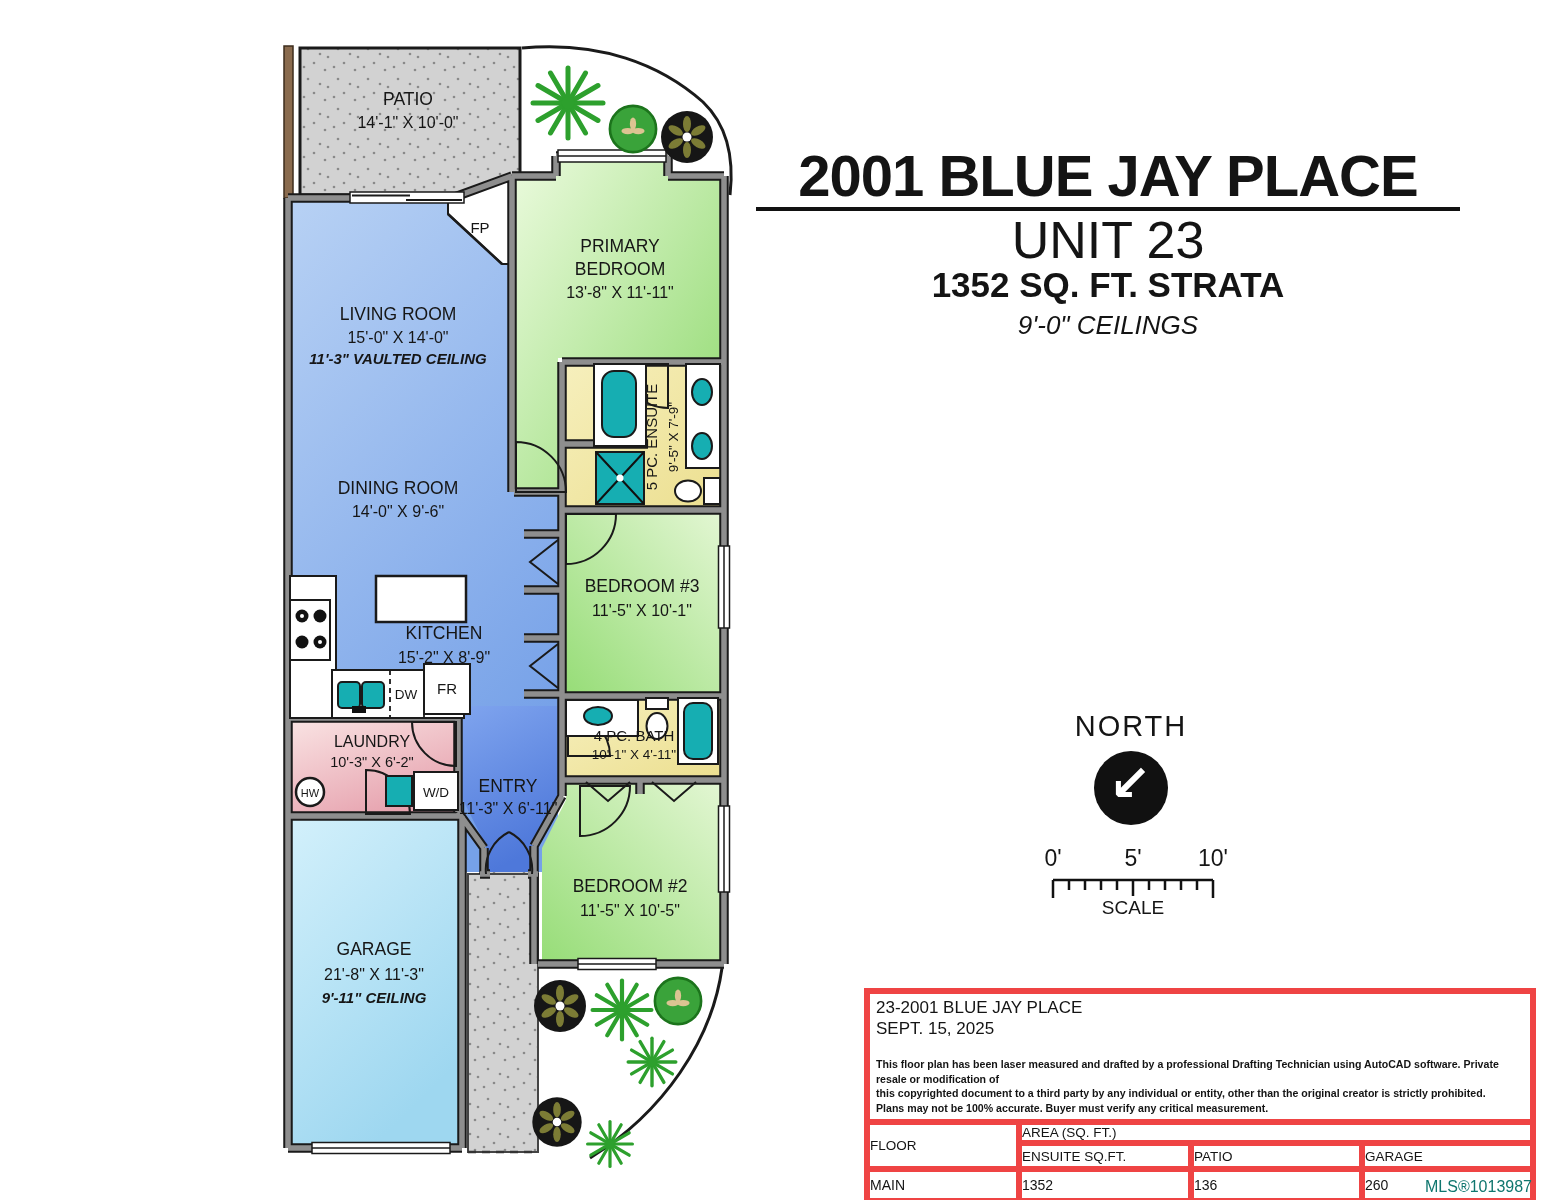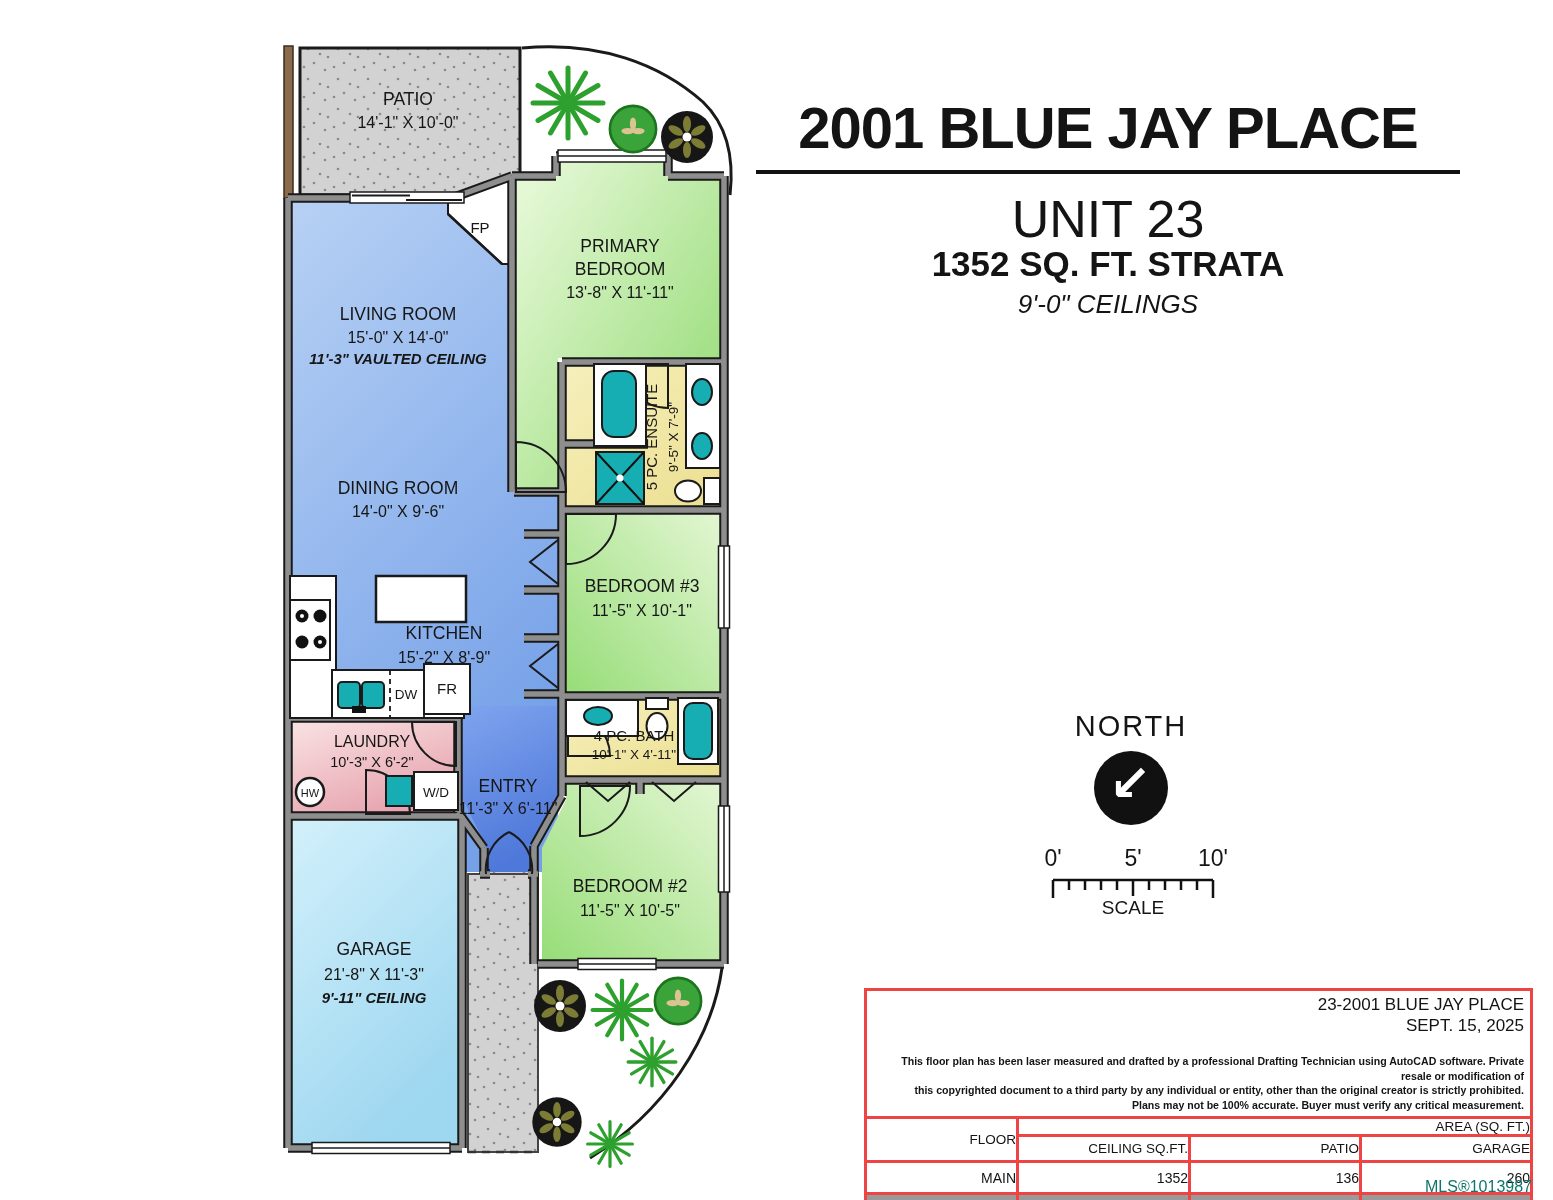--- a/index.html
+++ b/index.html
@@ -19,37 +19,37 @@
   .wallG{fill:none;stroke:#8e8e8e;stroke-width:5.5;}
   .thin{fill:none;stroke:#1a1a1a;stroke-width:2.5;}
   .door{fill:none;stroke:#1a1a1a;stroke-width:2;}
   .fix{fill:#fff;stroke:#1a1a1a;stroke-width:2;}
   .teal{fill:#16aeb2;stroke:#1a1a1a;stroke-width:2;}
   #fern line{stroke:#2da02d;stroke-width:4;stroke-linecap:round;}
   #fern circle{fill:#2da02d;}
 
   .title-block{left:756px;top:98px;width:704px;text-align:center;}
   .t1{font-size:58px;font-weight:700;letter-spacing:-1px;border-bottom:4px solid #111;
-      padding-bottom:11px;line-height:1.05;}
-  .t2{font-size:52px;font-weight:400;margin-top:18px;line-height:1.05;}
+      padding-bottom:0;line-height:1.05;margin-top:48px;}
+  .t2{font-size:52px;font-weight:400;margin-top:2px;line-height:1.05;}
   .t3{font-size:35px;font-weight:700;margin-top:0;line-height:1.05;}
   .t4{font-size:26px;font-style:italic;margin-top:8px;line-height:1.05;}
 
   .north{left:1040px;top:710px;width:182px;text-align:center;}
   .north-label{font-size:29px;letter-spacing:2px;}
   .north-circle{width:74px;height:74px;border-radius:50%;background:#111;margin:8px auto 0;
       display:flex;align-items:center;justify-content:center;}
   .north-arrow{color:#fff;font-size:50px;font-family:"DejaVu Sans",sans-serif;line-height:1;
       transform:translate(-1px,-5px);font-weight:700;}
 
   .scalebar{left:1040px;top:846px;}
 
   table.areas{position:absolute;left:864px;top:988px;width:668px;border-collapse:collapse;
       table-layout:fixed;font-size:14px;}
-  table.areas td{border:3px solid #ef4444;text-align:right;padding:0;}
+  table.areas td{border:6px solid #ef4444;text-align:left;padding:0;}
   table.areas{border:3px solid #111;}
   .addr-cell{padding:3px 6px 4px !important;}
   .addr,.date{font-size:17px;line-height:21px;}
   .disc{font-size:10.6px;font-weight:700;line-height:14.5px;margin-top:18px;}
   .hdr{height:18px;font-size:13.5px;}
   .subhdr{height:26px;font-size:13.5px;}
   .datarow{height:32px;font-size:14px;}
   .sep td{height:12px;background:#9a9a9a;}
   .mls{left:1320px;top:1178px;width:212px;text-align:right;font-size:16px;color:#0f766e;}
 </style>
@@ -362,21 +362,21 @@
             <div>this copyrighted document to a third party by any individual or entity, other than the original creator is strictly prohibited.</div>
             <div>Plans may not be 100% accurate.  Buyer must verify any critical measurement.</div>
           </div>
         </td>
       </tr>
       <tr class="hdr">
         <td rowspan="2">FLOOR</td>
         <td colspan="3">AREA (SQ. FT.)</td>
       </tr>
       <tr class="subhdr">
-        <td>CEILING SQ.FT.</td>
+        <td>ENSUITE SQ.FT.</td>
         <td>PATIO</td>
         <td>GARAGE</td>
       </tr>
       <tr class="datarow">
         <td>MAIN</td>
         <td>1352</td>
         <td>136</td>
         <td>260</td>
       </tr>
       <tr class="sep">

